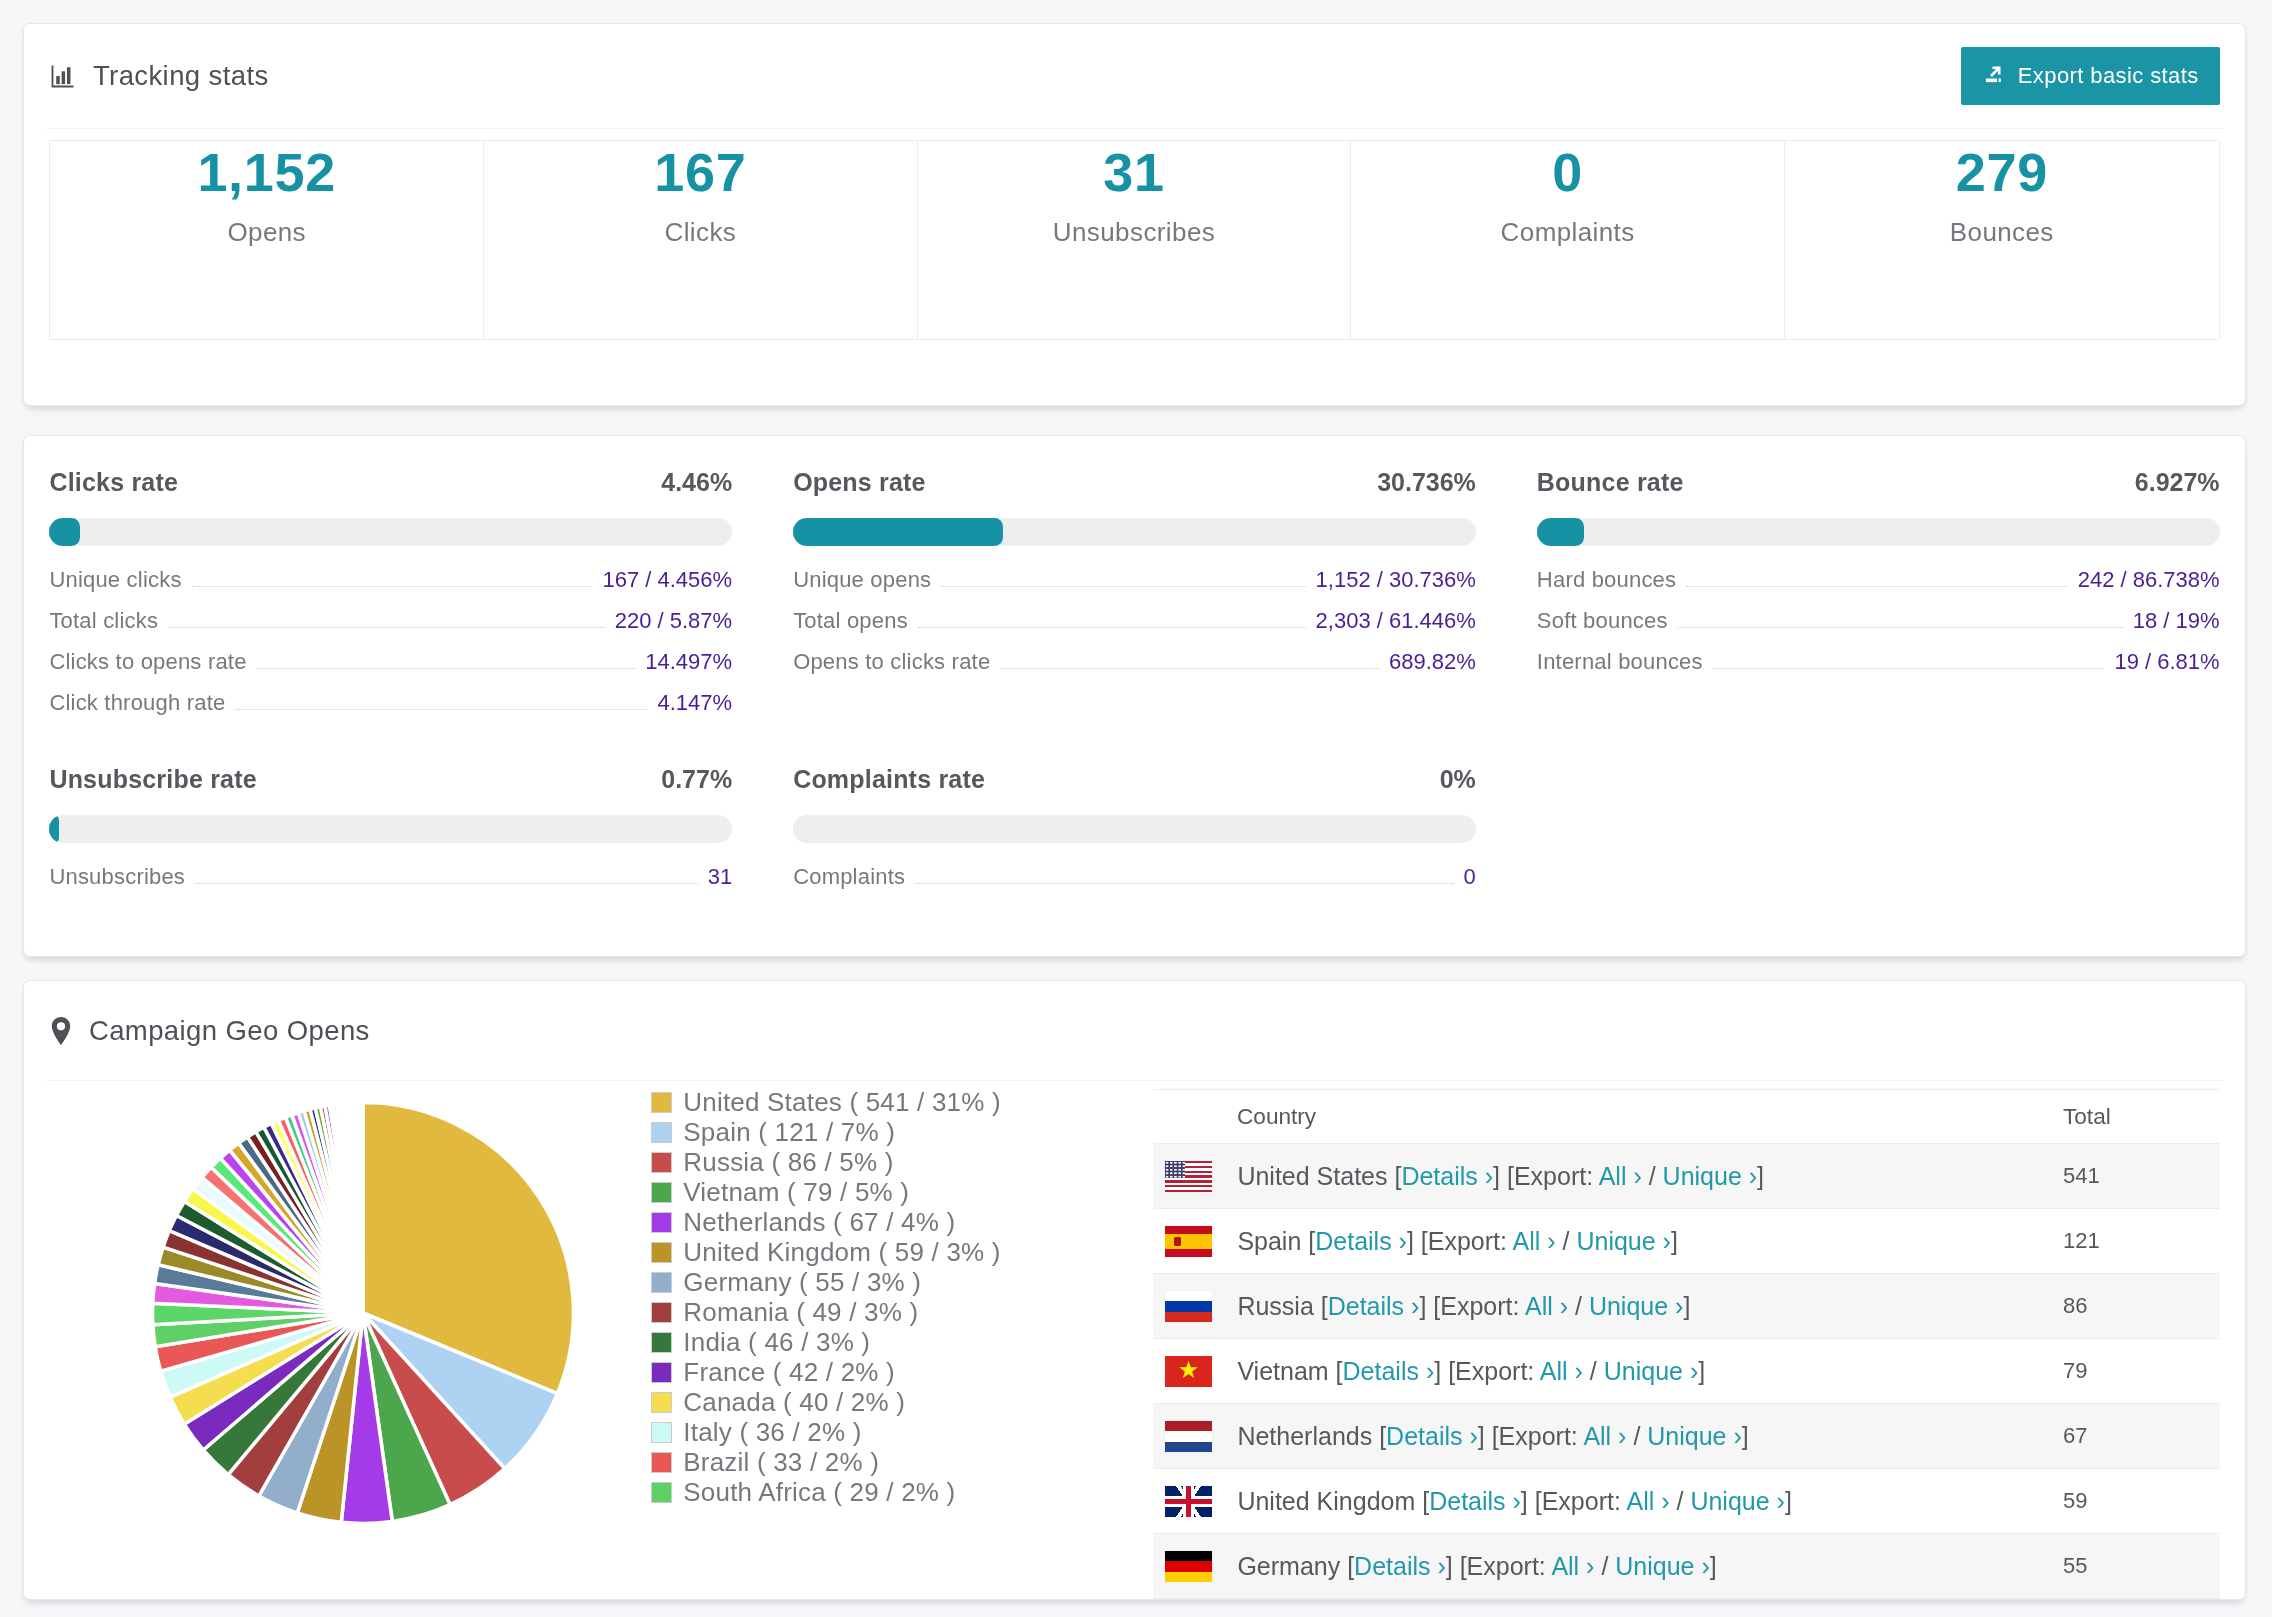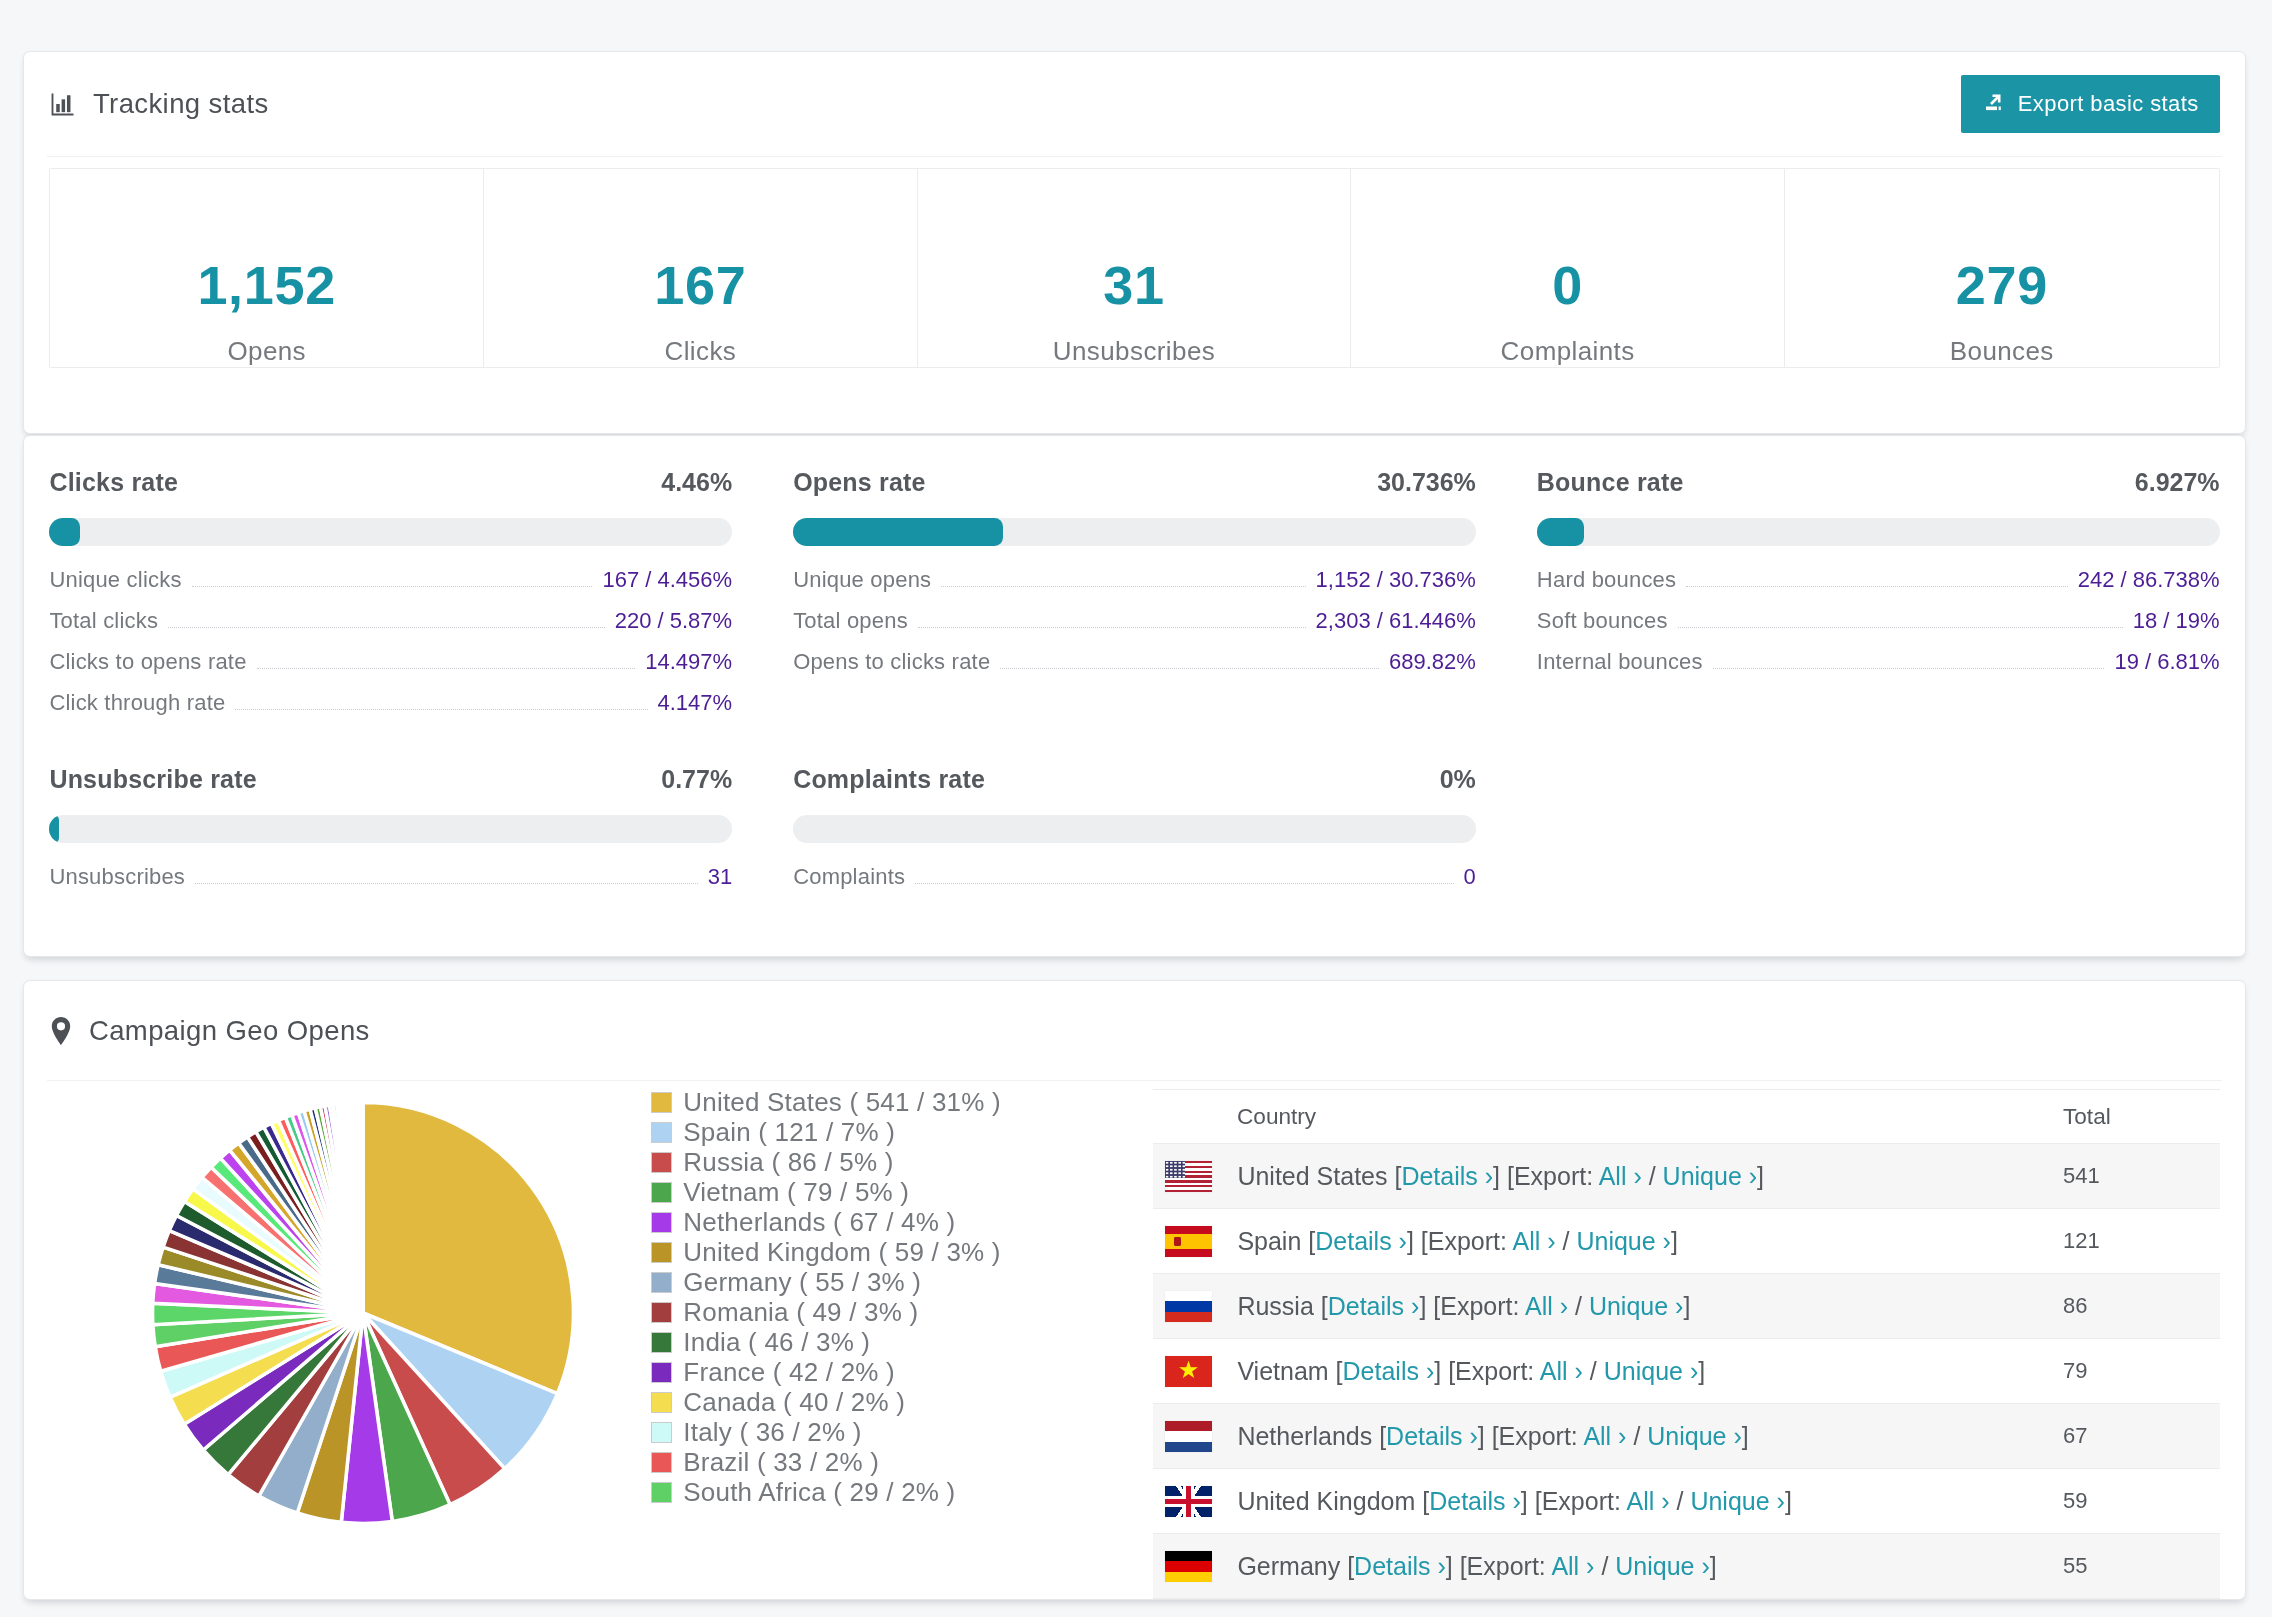--- a/index.html
+++ b/index.html
@@ -12,21 +12,21 @@
     overflow:hidden;
   }
   .card {
     position:absolute; left:23px; width:2223px;
     background:#ffffff;
     border:0.7px solid #e5e7e9;
     border-radius:7px;
     box-shadow:0 2.1px 5.6px rgba(40,50,70,0.07), 0 7px 10px -5.6px rgba(40,50,70,0.12);
   }
   
-  #card-tracking { top:23px; height:383px;margin-top:28px; }
+  #card-tracking { top:23px; height:383px; }
   .card-header {
     height:104px; display:flex; align-items:center;
     padding:0 25.4px;
   }
   .card-title {
     display:flex; align-items:center; gap:15.5px;
     font-size:27.5px; color:#4d5156; letter-spacing:0.4px;
   }
   .card-title svg { display:block; }
   .header-rule { border-top:0.7px solid #f0f1f2; margin:0 22.6px; }
@@ -39,22 +39,22 @@
     padding:14px 21px; cursor:pointer; letter-spacing:0.4px;
   }
   #stats-grid {
     margin:10.6px 25.4px 0 25.4px;
     display:grid; grid-template-columns:repeat(5,1fr);
     border:0.7px solid #ececec; border-radius:1.4px;
     height:200px;
   }
   .stat-box {
     border-right:0.7px solid #ececec;
-    display:flex; flex-direction:column; align-items:center; justify-content:flex-end;
-    gap:20px;
+    display:flex; flex-direction:column; align-items:center; justify-content:flex-start;
+    gap:14px;
   }
   .stat-box:last-child { border-right:none; }
   .stat-value { font-size:54px; font-weight:700; color:#1792a4; letter-spacing:0.7px; }
   .stat-label { font-size:26px; color:#75797e; letter-spacing:0.4px; }
   
   #card-rates { top:435px; height:522px; padding:32px 25.4px 0 25.4px; }
   .rates-row { display:grid; grid-template-columns:repeat(3,1fr); column-gap:61px; }
   .rates-row.second { margin-top:55px; }
   .rate-head { display:flex; align-items:baseline; }
   .rate-title { font-size:25px; font-weight:700; color:#55595e; letter-spacing:0.2px; }

